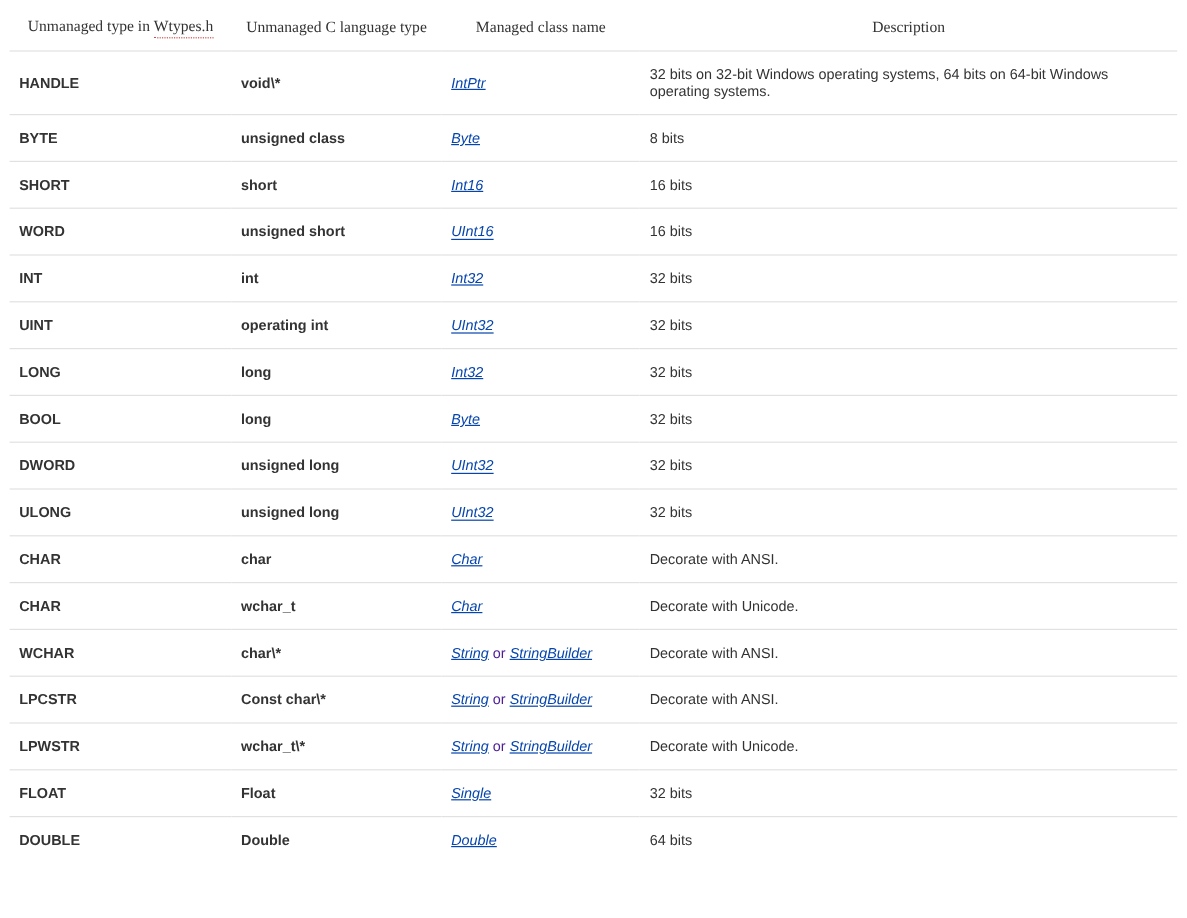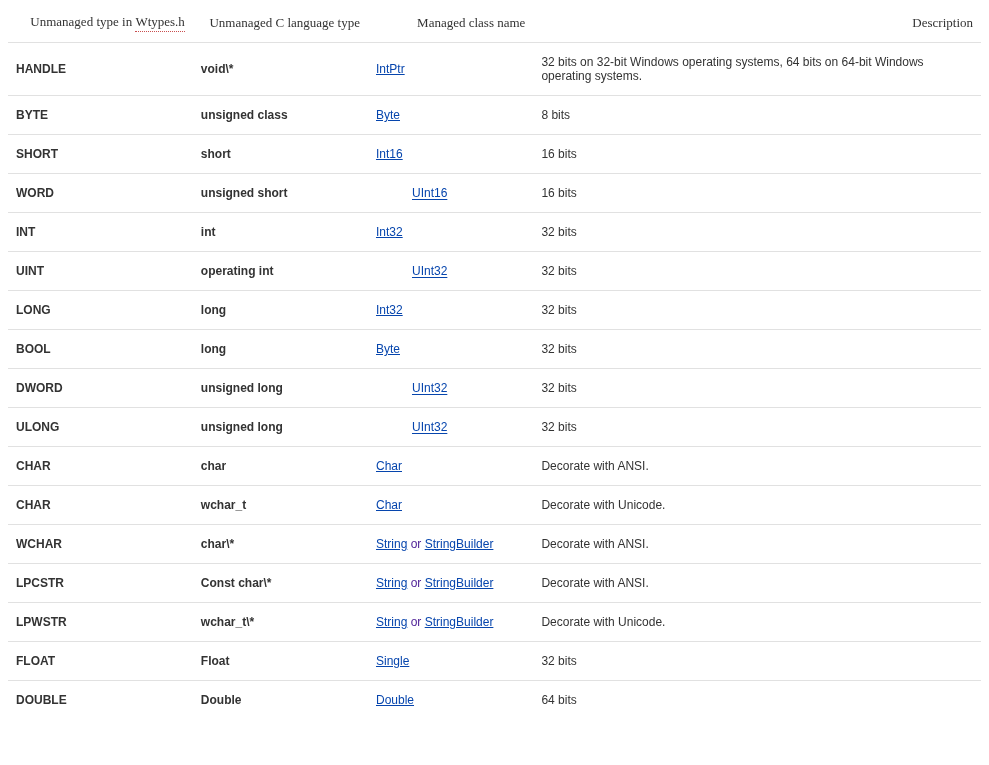--- a/index.html
+++ b/index.html
@@ -10,45 +10,45 @@
       font-size: 12px;
       color: #333;
       background: #fff;
     }
     table {
       width: 100%;
       border-collapse: collapse;
     }
     thead th {
       font-weight: 400;
-      text-align: right;
+      text-align: center;
       padding: 6px 8px 10px;
       font-family: "Times New Roman", Times, serif;
       font-size: 13px;
       color: #333;
     }
     tbody td {
       padding: 12px 8px;
       border-top: 1px solid #e1e1e1;
       vertical-align: middle;
       font-size: 12px;
     }
     .col1 { width: 19%; }
     .col2 { width: 18%; }
     .col3 { width: 17%; }
     .col4 { }
     .bold { font-weight: 700; }
     a.link {
       color: #0645ad;
       text-decoration: underline;
+      font-style: italic;
     }
     .wavy-red {
       text-decoration: underline wavy #e06666;
       text-underline-offset: 2px;
-      margin-left: 36px;
     }
     .or-text { color: #4c1d95; }
     .th-wtypes {
       display: inline-block;
     }
     .dotted-under {
       border-bottom: 1px dotted #c94f4f;
       padding-bottom: 1px;
       display: inline-block;
     }

